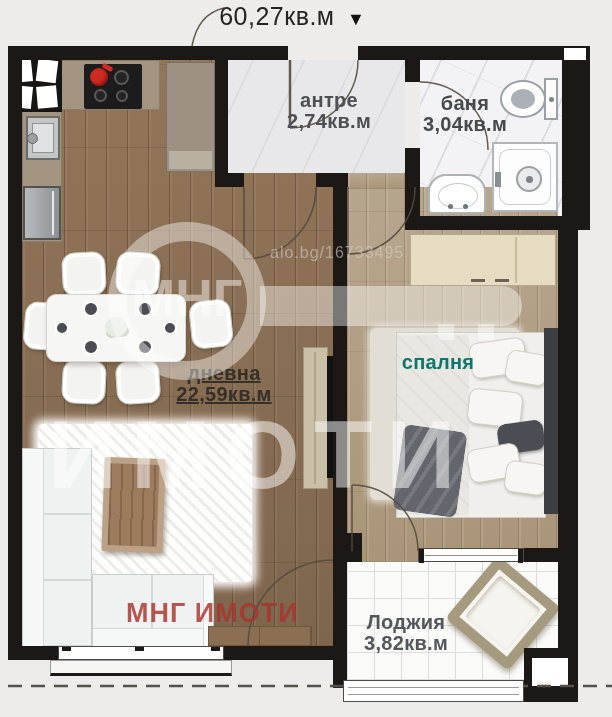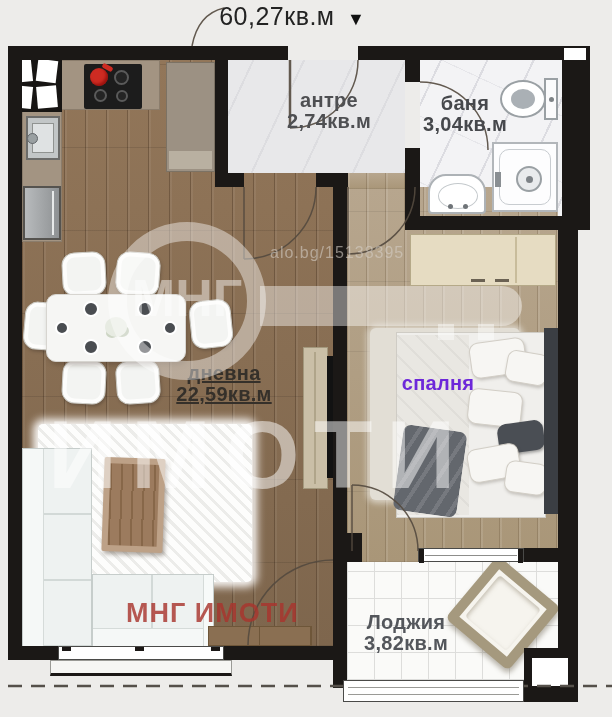--- a/index.html
+++ b/index.html
@@ -223,35 +223,35 @@
     <div>2,74кв.м</div>
   </div>
   <div class="room-label" style="left:406px;top:93px;width:118px;color:#46484c;">
     <div>баня</div>
     <div>3,04кв.м</div>
   </div>
   <div class="room-label" style="left:158px;top:363px;width:132px;color:#35302a;text-decoration:underline;">
     <div>дневна</div>
     <div>22,59кв.м</div>
   </div>
-  <div class="room-label" style="left:372px;top:373px;width:132px;color:#6d28d9;">
+  <div class="room-label" style="left:372px;top:352px;width:132px;color:#0f766e;">
     <div>спалня</div>
   </div>
   <div class="room-label" style="left:348px;top:612px;width:116px;color:#53565b;">
     <div>Лоджия</div>
     <div>3,82кв.м</div>
   </div>
 
   <div class="abs" style="left:142px;top:2px;width:300px;text-align:center;color:#232323;">
     <span style="font-size:25px;font-weight:400;letter-spacing:0.5px;">60,27кв.м</span>
     <span style="font-size:18px;margin-left:8px;color:#111;">▼</span>
   </div>
 
   <div class="wm" style="left:108px;top:222px;width:158px;height:158px;border:19px solid rgba(255,255,255,0.42);border-radius:50%;box-sizing:border-box;"></div>
   <div class="wm" style="left:260px;top:286px;width:262px;height:40px;background:rgba(255,255,255,0.42);border-radius:0 20px 20px 0;"></div>
   <div class="wm" style="left:438px;top:324px;width:16px;height:16px;background:rgba(255,255,255,0.42);"></div>
   <div class="wm" style="left:478px;top:324px;width:16px;height:16px;background:rgba(255,255,255,0.42);"></div>
   <div class="wm" style="left:48px;top:400px;font-size:96px;font-weight:bold;letter-spacing:14px;color:rgba(255,255,255,0.5);">ИМОТИ</div>
   <div class="wm" style="left:120px;top:268px;width:134px;text-align:center;font-size:52px;font-weight:bold;color:rgba(255,255,255,0.45);">МНГ</div>
-  <div class="wm" style="left:270px;top:244px;font-size:16px;letter-spacing:1px;color:rgba(212,205,196,0.6);">alo.bg/15138395</div>
+  <div class="wm" style="left:270px;top:244px;font-size:16px;letter-spacing:1px;color:rgba(212,205,196,0.6);">alo.bg/16733495</div>
   <div class="wm" style="left:126px;top:598px;font-size:27px;font-weight:bold;letter-spacing:1px;color:rgba(168,52,45,0.82);">МНГ ИМОТИ</div>
 
 </div>
 
 </body></html>

